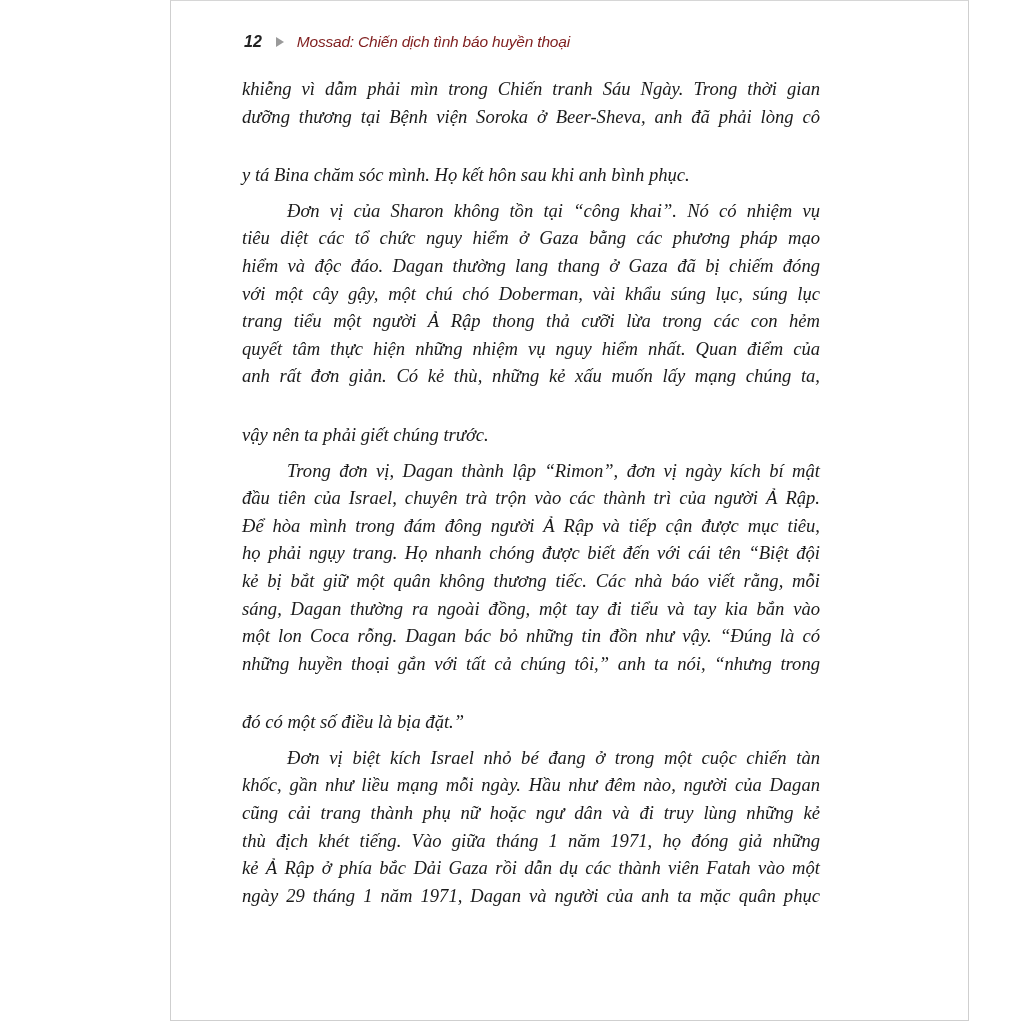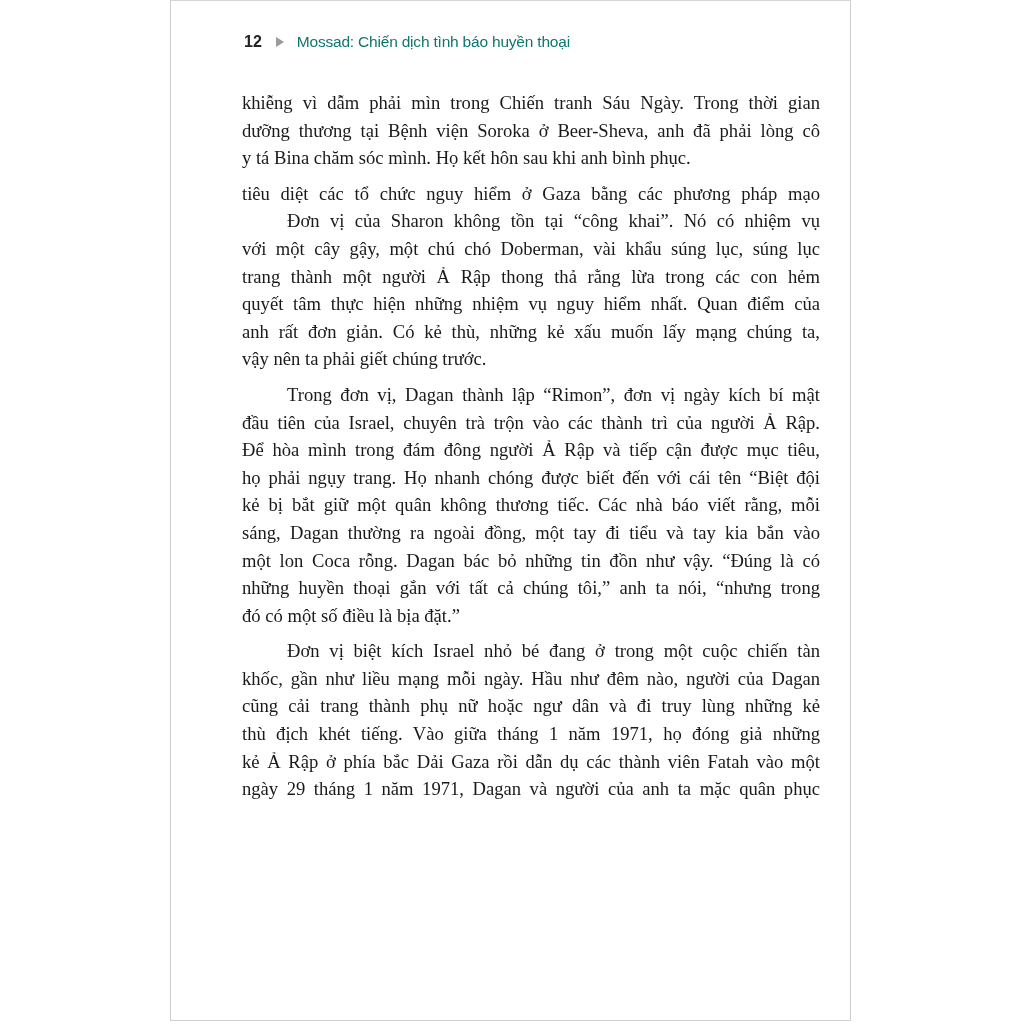--- a/index.html
+++ b/index.html
@@ -7,26 +7,27 @@
     padding: 0;
     background: #ffffff;
     width: 1024px;
     height: 1024px;
     overflow: hidden;
   }
   .page {
     position: absolute;
     left: 170px;
     top: 0px;
-    width: 681px;
+    width: 799px;
     height: 1021px;
     border: 1.5px solid #cfcfcf;
     border-top: 1px solid #d6d6d6;
     background: #ffffff;
     box-sizing: border-box;
+    font-style: italic;
   }
   .running-header {
     position: absolute;
     left: 73px;
     top: 32px;
     display: flex;
     align-items: center;
     font-family: "Liberation Sans", "DejaVu Sans", sans-serif;
     font-size: 15.5px;
     color: #333;
@@ -40,46 +41,47 @@
   .header-arrow {
     display: inline-block;
     width: 0;
     height: 0;
     border-top: 5px solid transparent;
     border-bottom: 5px solid transparent;
     border-left: 8px solid #9a9a9a;
     margin: 0 13px 0 14px;
   }
   .book-title {
-    color: #0f766e;
+    color: #7f1d1d;
     letter-spacing: -0.2px;
   }
   .body-text {
     position: absolute;
     left: 71px;
-    top: 88px;
+    top: 74px;
     width: 578px;
     font-family: "Liberation Serif", "DejaVu Serif", serif;
     font-size: 18.6px;
     line-height: 27.6px;
     color: #1a1a1a;
   }
   .para {
     margin: 0 0 8px 0;
     text-align: justify;
     text-align-last: left;
   }
   .line {
     display: block;
     text-align: justify;
     text-align-last: justify;
     white-space: nowrap;
   }
   .line.last {
     text-align-last: left;
+    margin-top: 31px;
   }
   .line.first-indent {
     padding-left: 45px;
   }
 </style>
 </head>
 <body>
 
 <div class="page">
   <div class="running-header">
@@ -90,24 +92,25 @@
 
   <div class="body-text">
 
     <div class="para">
       <span class="line">khiễng vì dẫm phải mìn trong Chiến tranh Sáu Ngày. Trong thời gian</span>
       <span class="line">dưỡng thương tại Bệnh viện Soroka ở Beer-Sheva, anh đã phải lòng cô</span>
       <span class="line last">y tá Bina chăm sóc mình. Họ kết hôn sau khi anh bình phục.</span>
     </div>
 
     <div class="para">
+      <span class="line first-indent">Đơn vị của Sharon không tồn tại “công khai”. Nó có nhiệm vụ</span>
       <span class="line">tiêu diệt các tổ chức nguy hiểm ở Gaza bằng các phương pháp mạo</span>
-      <span class="line first-indent">Đơn vị của Sharon không tồn tại “công khai”. Nó có nhiệm vụ</span>
+      <span class="line">hiểm và độc đáo. Dagan thường lang thang ở Gaza đã bị chiếm đóng</span>
       <span class="line">với một cây gậy, một chú chó Doberman, vài khẩu súng lục, súng lục</span>
-      <span class="line">trang thành một người Ả Rập thong thả rằng lừa trong các con hẻm</span>
+      <span class="line">trang tiểu một người Ả Rập thong thả cưỡi lừa trong các con hẻm</span>
       <span class="line">quyết tâm thực hiện những nhiệm vụ nguy hiểm nhất. Quan điểm của</span>
       <span class="line">anh rất đơn giản. Có kẻ thù, những kẻ xấu muốn lấy mạng chúng ta,</span>
       <span class="line last">vậy nên ta phải giết chúng trước.</span>
     </div>
 
     <div class="para">
       <span class="line first-indent">Trong đơn vị, Dagan thành lập “Rimon”, đơn vị ngày kích bí mật</span>
       <span class="line">đầu tiên của Israel, chuyên trà trộn vào các thành trì của người Ả Rập.</span>
       <span class="line">Để hòa mình trong đám đông người Ả Rập và tiếp cận được mục tiêu,</span>
       <span class="line">họ phải ngụy trang. Họ nhanh chóng được biết đến với cái tên “Biệt đội</span>

